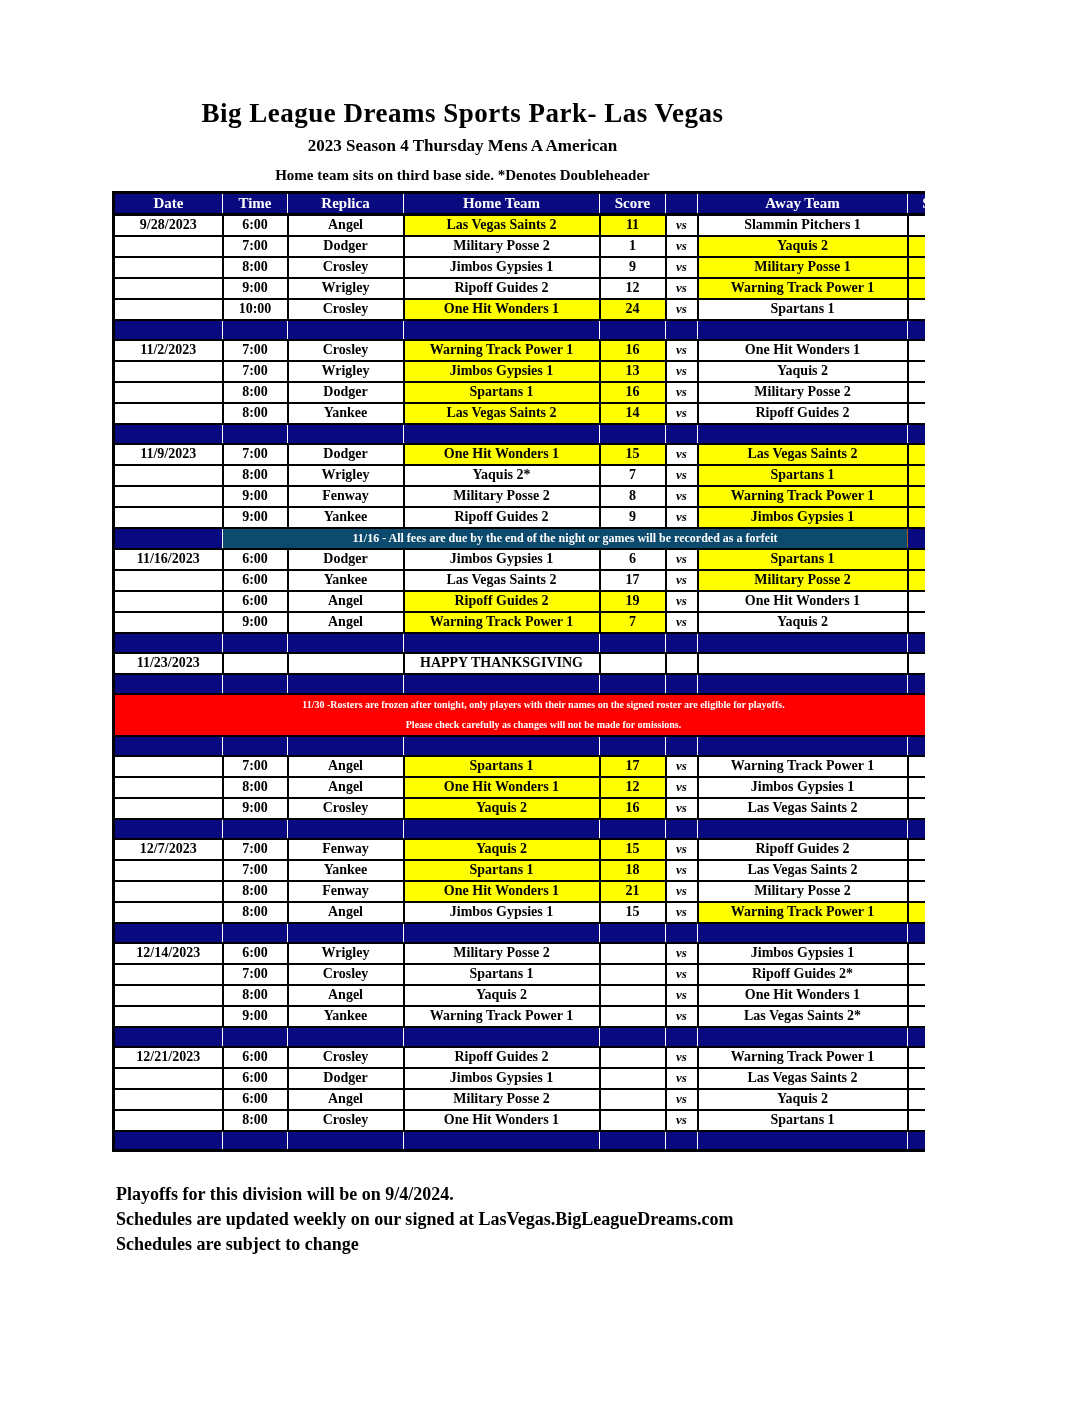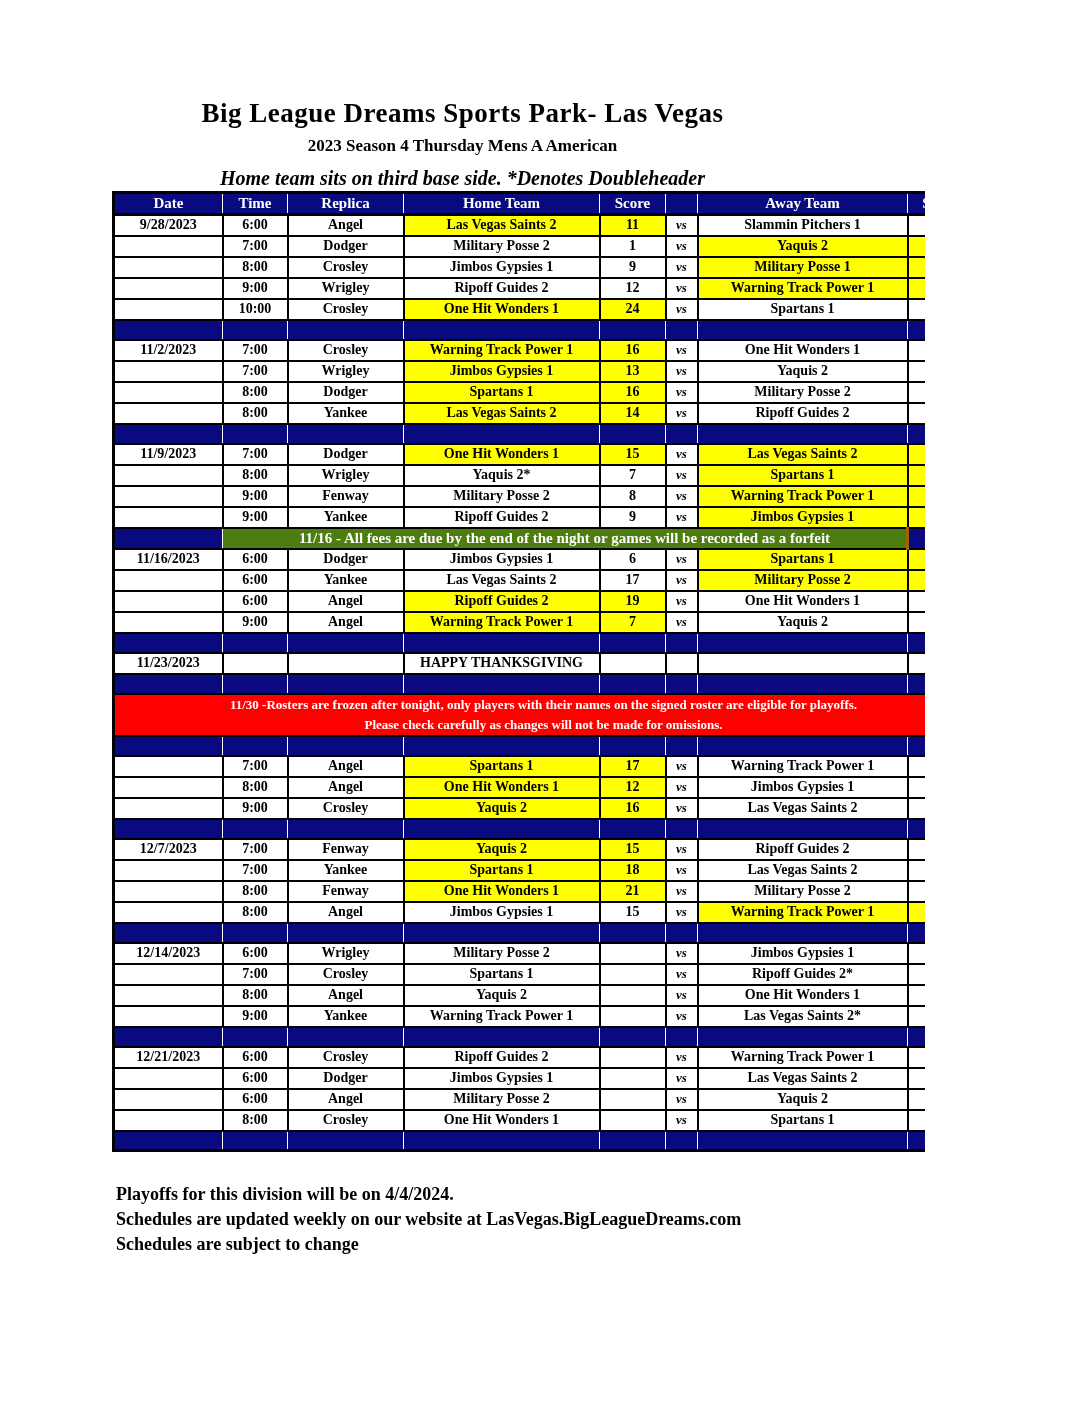--- a/index.html
+++ b/index.html
@@ -2,35 +2,35 @@
 <html><head>
 <meta charset="utf-8">
 <style>
   * { margin:0; padding:0; box-sizing:border-box; }
   body { background:#ffffff; font-family:"Liberation Serif", serif; }
   .page { position:relative; width:925px; height:1408px; background:#ffffff; overflow:hidden; }
 
   .header-block { position:absolute; top:98px; left:0; width:100%; text-align:center; }
   .title { font-size:27px; font-weight:bold; color:#000; letter-spacing:0.5px; }
   .subtitle { font-size:17px; font-weight:bold; color:#000; margin-top:7px; }
-  .note { font-size:20px; font-weight:bold; font-style:italic; color:#000; margin-top:11px; }
+  .note { font-size:15px; font-weight:bold; color:#000; margin-top:11px; }
 
   table.schedule { position:absolute; left:112px; top:191px; width:860px;
     border-collapse:collapse; table-layout:fixed; border:3px solid #000; }
   th { background:#0a0a80; color:#ffffff; font-size:15px; font-weight:bold;
     height:22px; border:1px solid #ffffff; border-bottom:3px solid #000; text-align:center; }
   td { border:2px solid #000; height:21px; padding:0 2px; text-align:center;
     font-weight:bold; font-size:14px; color:#000; overflow:hidden; white-space:nowrap; vertical-align:middle; }
   td.yellow { background:#ffff00; }
   td.vs-cell { font-style:italic; font-size:13px; }
   tr.sep td { background:#0a0a80; border-left:1px solid #ffffff; border-right:1px solid #ffffff; height:20px; }
   td.navy-empty { background:#0a0a80; border-left:1px solid #ffffff; border-right:1px solid #ffffff; }
-  td.notice-msg { background:#4d7c0f; color:#ffffff; font-size:15px;
-    border-left:1px solid #ffffff; border-right:3px solid #a16207; }
-  tr.banner td { background:#ff0000; color:#ffffff; font-size:13px; height:42px;
+  td.notice-msg { background:#0c4a6e; color:#ffffff; font-size:12px;
+    border-left:1px solid #ffffff; border-right:1px solid #a16207; }
+  tr.banner td { background:#ff0000; color:#ffffff; font-size:10px; height:42px;
     line-height:20px; white-space:normal; border:2px solid #000; }
 
   .footer { position:absolute; left:113px; top:1182px; width:862px; }
   .fline { font-size:18px; font-weight:bold; color:#000; height:24px; line-height:24px; padding-left:3px; margin-bottom:1px; }
   .fline.hl { background:#ffff00; }
 </style>
 </head>
 <body>
 
 <div class="page">
@@ -493,18 +493,18 @@
           <td></td>
           <td></td>
           <td></td>
           <td></td>
           <td></td>
         </tr>
       </tbody>
   </table>
 
   <div class="footer">
-    <div class="fline">Playoffs for this division will be on 4/4/2024.</div>
-    <div class="fline">Schedules are updated weekly on our website at LasVegas.BigLeagueDreams.com</div>
+    <div class="fline">Playoffs for this division will be on 9/4/2024.</div>
+    <div class="fline">Schedules are updated weekly on our signed at LasVegas.BigLeagueDreams.com</div>
     <div class="fline">Schedules are subject to change</div>
   </div>
 
 </div>
 
 </body></html>

